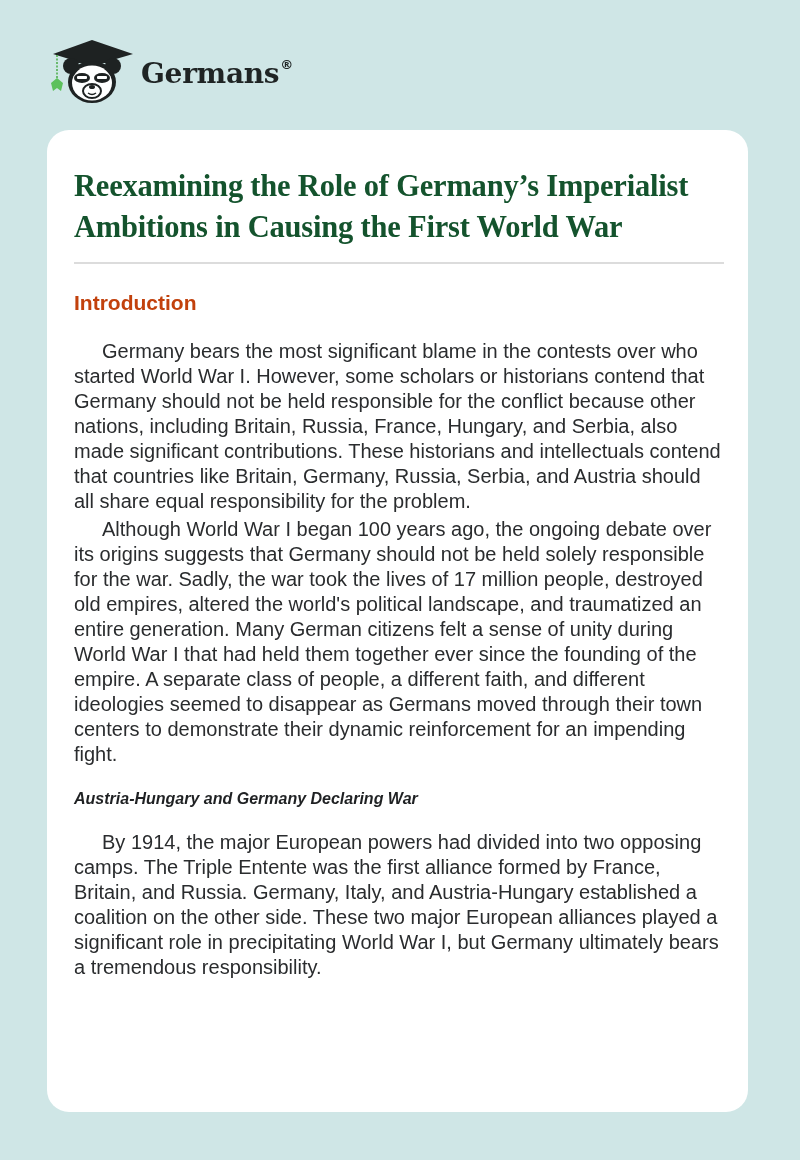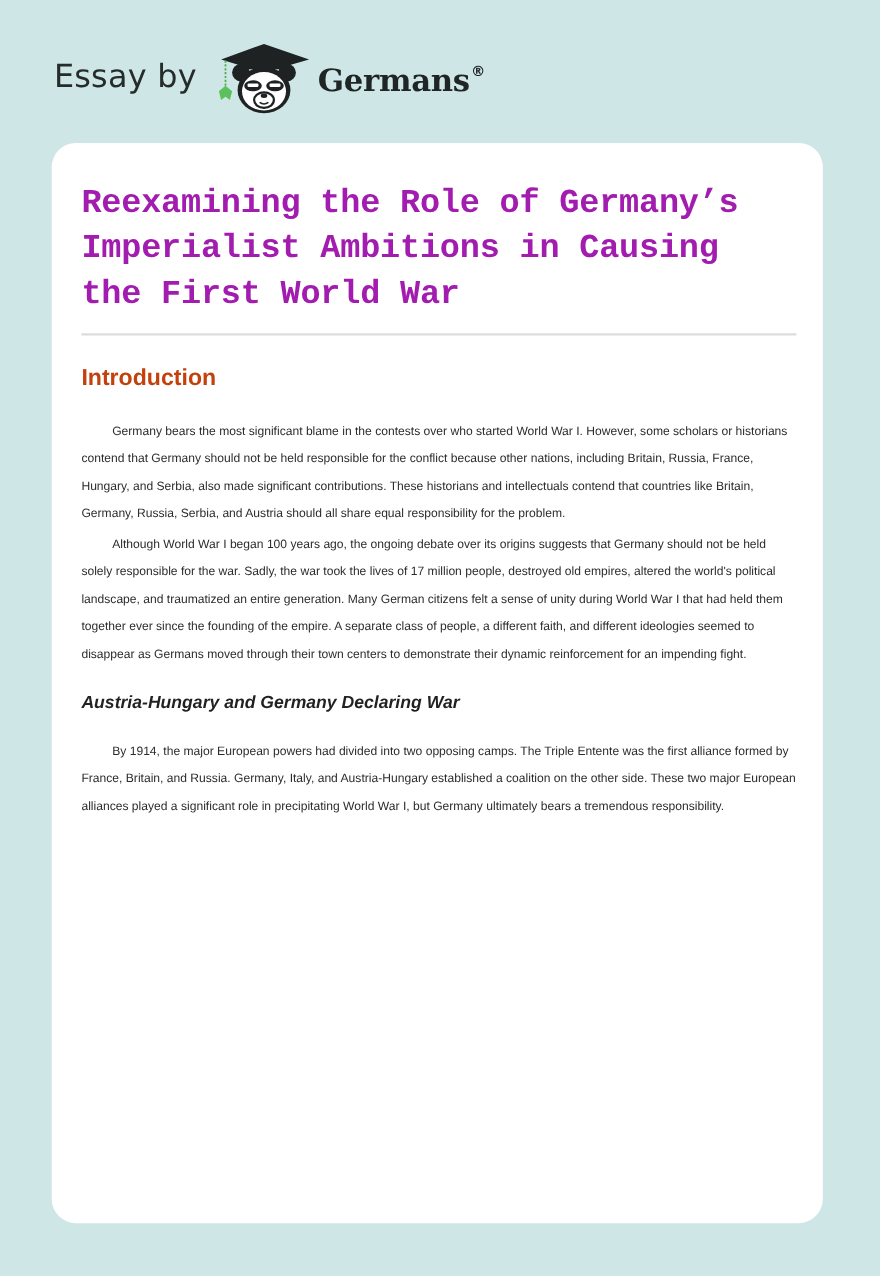--- a/index.html
+++ b/index.html
@@ -57,25 +57,25 @@
       width: 701px; height: 982px;
       background: #ffffff;
       border-radius: 22px;
     }
     .card-inner {
       position: absolute;
       left: 27px; top: 36px;
       width: 650px;
     }
     .title {
-      font-family: Liberation Mono, monospace;
+      font-family: Liberation Serif, serif;
       font-weight: bold;
       font-size: 30.5px;
       line-height: 41px;
-      color: #a21caf;
+      color: #14532d;
       letter-spacing: -0.2px;
     }
     .badge {
       display: flex;
       align-items: center;
       margin-top: 21px;
       height: 26px;
     }
     .badge-icon {
       width: 25px;
@@ -107,36 +107,35 @@
     }
     h3.subsection {
       font-weight: bold;
       font-size: 16px;
       line-height: 28px;
       color: #1f2123;
       margin-top: 18px;
       font-style: italic;
     }
     p.body {
-      font-size: 11px;
+      font-size: 20px;
       line-height: 25px;
       color: #2a2c2e;
       text-indent: 28px;
     }
     .p-intro-1 { margin-top: 19px; }
     .p-intro-2 { margin-top: 3px; }
     .h-events { margin-top: 16px !important; }
     .p-ah-1 { margin-top: 17px; }
   </style>
 </head>
 <body>
 
 <div class="header">
   <div class="brand">
-    <span class="essay-by">Essay by</span>
     <svg class="logo-icon" viewBox="0 0 86 70">
 
       <polygon points="43,4 84,18 43,30 4,18" fill="#1e2222"></polygon>
       <rect x="24" y="18" width="38" height="9" fill="#1e2222"></rect>
 
       <line x1="8" y1="19" x2="8" y2="46" stroke="#4fae4f" stroke-width="1.6" stroke-dasharray="2,1.5"></line>
       <path d="M2,47 L8,42 L14,47 L12,55 L8,52 L4,55 Z" fill="#5cc15c"></path>
 
       <circle cx="22" cy="30" r="8" fill="#1e2222"></circle>
       <circle cx="64" cy="30" r="8" fill="#1e2222"></circle>

